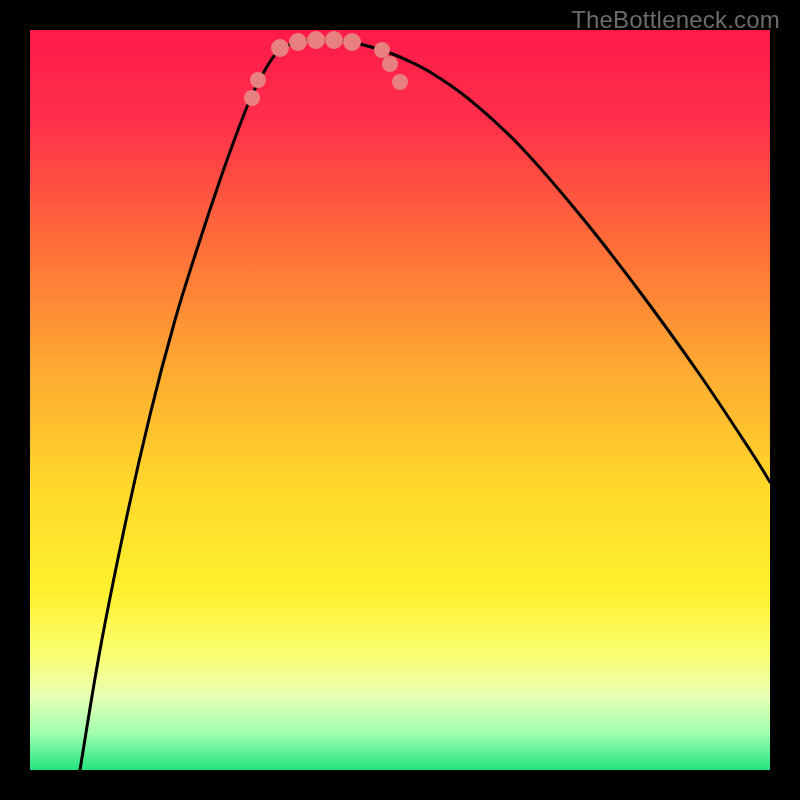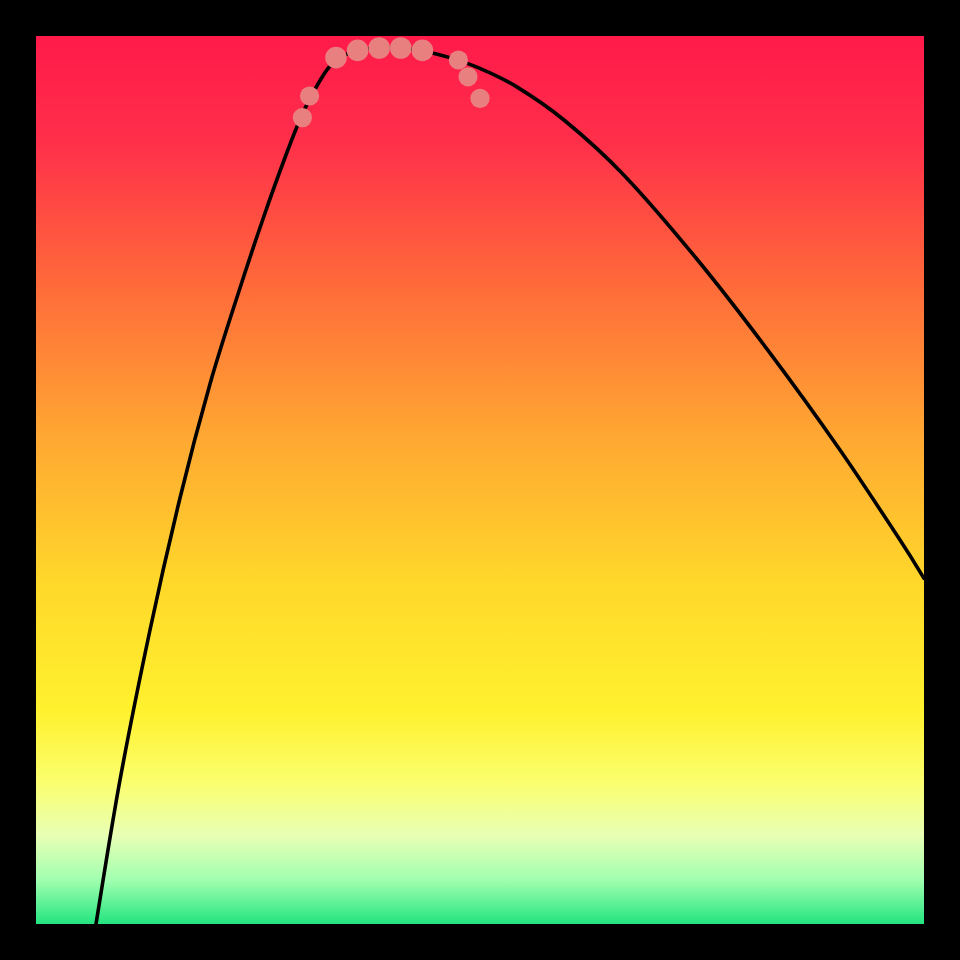--- a/index.html
+++ b/index.html
@@ -48,20 +48,21 @@
     font-size: 24px;
     color: #6c6c6c;
     letter-spacing: 0.2px;
     font-weight: 500;
   }
 </style>
 </head>
 <body>
 
 <div class="frame">
+  <div class="watermark">TheBottleneck.com</div>
   <div class="plot">
     <svg class="gradient" viewBox="0 0 740 740" preserveAspectRatio="none">
       <defs>
         <linearGradient id="bg" x1="0" y1="0" x2="0" y2="1">
             <stop offset="0%" stop-color="#ff1a4a"></stop>
             <stop offset="12%" stop-color="#ff2f4a"></stop>
             <stop offset="28.000000000000004%" stop-color="#ff6a3a"></stop>
             <stop offset="45%" stop-color="#ffa732"></stop>
             <stop offset="62%" stop-color="#ffd92a"></stop>
             <stop offset="76%" stop-color="#fff12e"></stop>

